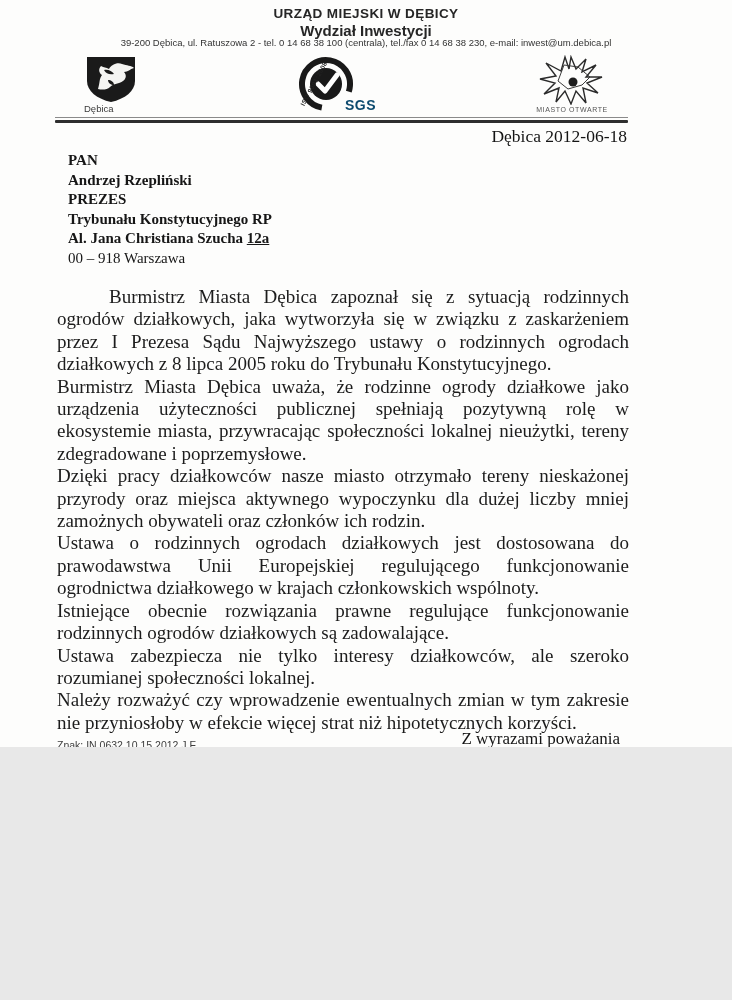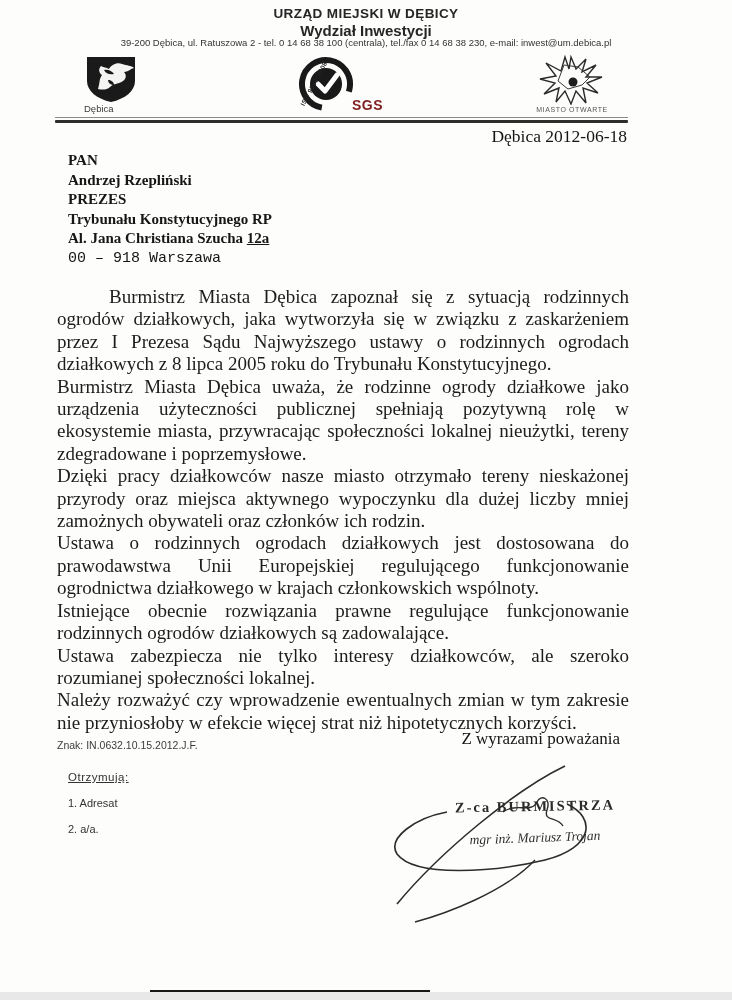--- a/index.html
+++ b/index.html
@@ -1,44 +1,44 @@
 <!DOCTYPE html>
 <html><head>
 <meta charset="utf-8">
 <style>
   html,body{margin:0;padding:0;background:#e8e8e8;}
   .page{
-    position:relative;width:732px;height:992px;margin:0 auto;
+    position:relative;width:732px;height:747px;margin:0 auto;
     background:#fdfdfc;color:#1f1f1f;overflow:hidden;
     font-family:"Liberation Serif",serif;
   }
   
   .lh{position:absolute;left:0;top:0;width:100%;text-align:center;
       font-family:"Liberation Sans",sans-serif;color:#262626;}
   .lh-org{position:absolute;top:6px;left:0;width:100%;font-size:13.5px;font-weight:bold;letter-spacing:.4px;}
   .lh-dept{position:absolute;top:22px;left:0;width:100%;font-size:15px;font-weight:bold;}
   .lh-addr{position:absolute;top:37px;left:0;width:100%;font-size:9.5px;color:#333;}
   
   .logo-caption{position:absolute;font-family:"Liberation Sans",sans-serif;color:#3a3a3a;}
   .coa{position:absolute;left:84px;top:56px;}
   .coa-cap{left:84px;top:103px;width:54px;text-align:left;font-size:9.5px;}
   .sgs{position:absolute;left:296px;top:56px;width:86px;height:60px;}
   .sgs-iso{position:absolute;left:-7px;top:24px;font-size:6.5px;font-weight:bold;color:#222;
            transform:rotate(-62deg);font-family:"Liberation Sans",sans-serif;letter-spacing:.4px;}
-  .sgs-label{position:absolute;left:56px;top:41px;font-size:14px;font-weight:bold;color:#7f1d1d;
+  .sgs-label{position:absolute;left:49px;top:41px;font-size:14px;font-weight:bold;color:#0c4a6e;
              font-family:"Liberation Sans",sans-serif;letter-spacing:.5px;}
   .mo{position:absolute;left:538px;top:55px;}
   .mo-cap{left:527px;top:106px;width:90px;text-align:center;font-size:7px;letter-spacing:.6px;color:#555;}
   
   .rule{position:absolute;left:55px;top:120px;width:573px;height:3px;background:#2e2e2e;border-radius:1px;}
   .rule:after{content:"";position:absolute;left:0;top:-3px;width:100%;height:1px;background:#8a8a8a;}
   .date{position:absolute;top:126px;right:105px;font-size:17.5px;color:#141414;}
   
   .recip{position:absolute;left:68px;top:151px;font-size:15px;font-weight:bold;line-height:19.6px;color:#161616;}
-  .recip .city{font-weight:normal;font-family:Liberation Mono, monospace;}
+  .recip .city{font-weight:normal;}
   .recip .u{text-decoration:underline;}
   
   .body{position:absolute;left:57px;top:286px;width:572px;font-size:19px;line-height:22.4px;
         text-align:justify;color:#1c1c1c;}
   .body p{margin:0;}
   .body p.indent{text-indent:52px;}
   
   .ref{position:absolute;left:57px;top:739px;font-family:"Liberation Sans",sans-serif;font-size:10.5px;color:#3c3c3c;}
   .closing{position:absolute;top:729px;right:112px;font-size:17px;color:#141414;text-align:right;}
   .dist{position:absolute;left:68px;top:771px;font-family:"Liberation Sans",sans-serif;font-size:11.5px;color:#333;}

